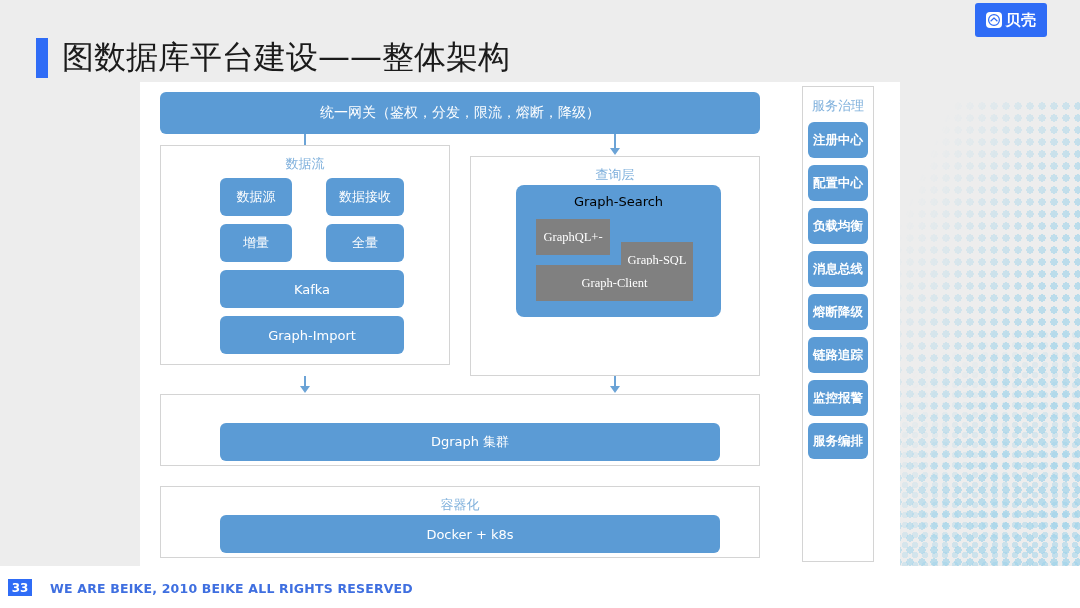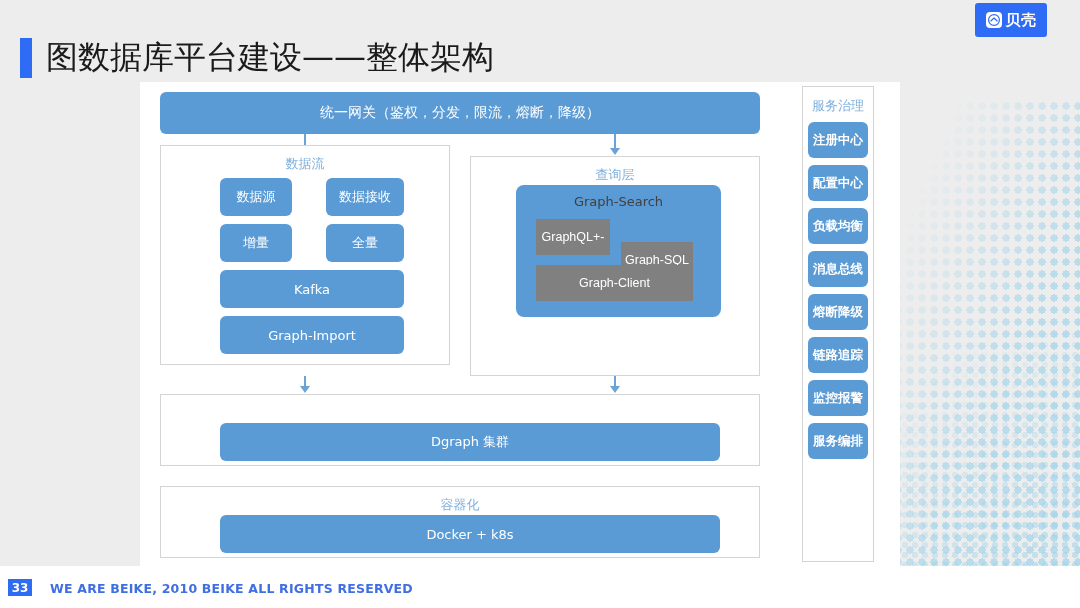--- a/index.html
+++ b/index.html
@@ -51,21 +51,21 @@
   }
   .logo-mark svg { display:block; }
   .logo-text {
     color: #fff; font-size: 15px; font-weight: bold;
     letter-spacing: .5px;
     font-family: "DejaVu Sans", sans-serif;
   }
 
   
   .title-row {
-    position: absolute; top: 36px; left: 20px;
+    position: absolute; top: 36px; left: 36px;
     display: flex; align-items: center;
   }
   .title-bar {
     width: 12px; height: 40px;
     background: #2f6cf6;
     margin-right: 14px;
   }
   .title-text {
     font-size: 32px; color: #1b1b1b;
     font-family: "DejaVu Sans", sans-serif;
@@ -103,21 +103,21 @@
     box-sizing: border-box;
     font-family: "DejaVu Sans", sans-serif;
     text-align: center;
   }
   .gray-box {
     background: #808080;
     color: #fff;
     display: flex; align-items: center; justify-content: center;
     font-size: 12.5px;
     box-sizing: border-box;
-    font-family: Liberation Sans, sans-serif;
+    font-family: Liberation Serif, serif;
     text-align: center;
   }
 
   
   .gateway {
     position: absolute; left: 20px; top: 10px;
     width: 600px; height: 42px;
     font-size: 14px;
   }
 
@@ -150,21 +150,21 @@
   .df-kafka { left: 59px;  top: 124px; width: 184px; height: 38px; }
   .df-import{ left: 59px;  top: 170px; width: 184px; height: 38px; }
 
   .q-search {
     left: 45px; top: 28px; width: 205px; height: 132px;
     border-radius: 8px;
     display: block;
     position: absolute;
   }
   .q-search-label {
-    color: #404040; font-size: 13px; text-align: center; margin-top: 9px;
+    color: #000000; font-size: 13px; text-align: center; margin-top: 9px;
     font-family: "DejaVu Sans", sans-serif;
   }
   .q-gql  { position:absolute; left: 20px; top: 34px; width: 74px; height: 36px; }
   .q-sql  { position:absolute; left: 105px; top: 34px; width: 72px; height: 36px; margin-top: 23px; }
   .q-client{position:absolute; left: 20px; top: 80px; width: 157px; height: 36px; }
 
   .wide-box { position: absolute; left: 59px; top: 28px; width: 500px; height: 38px; }
 
   
   .sidebar {

